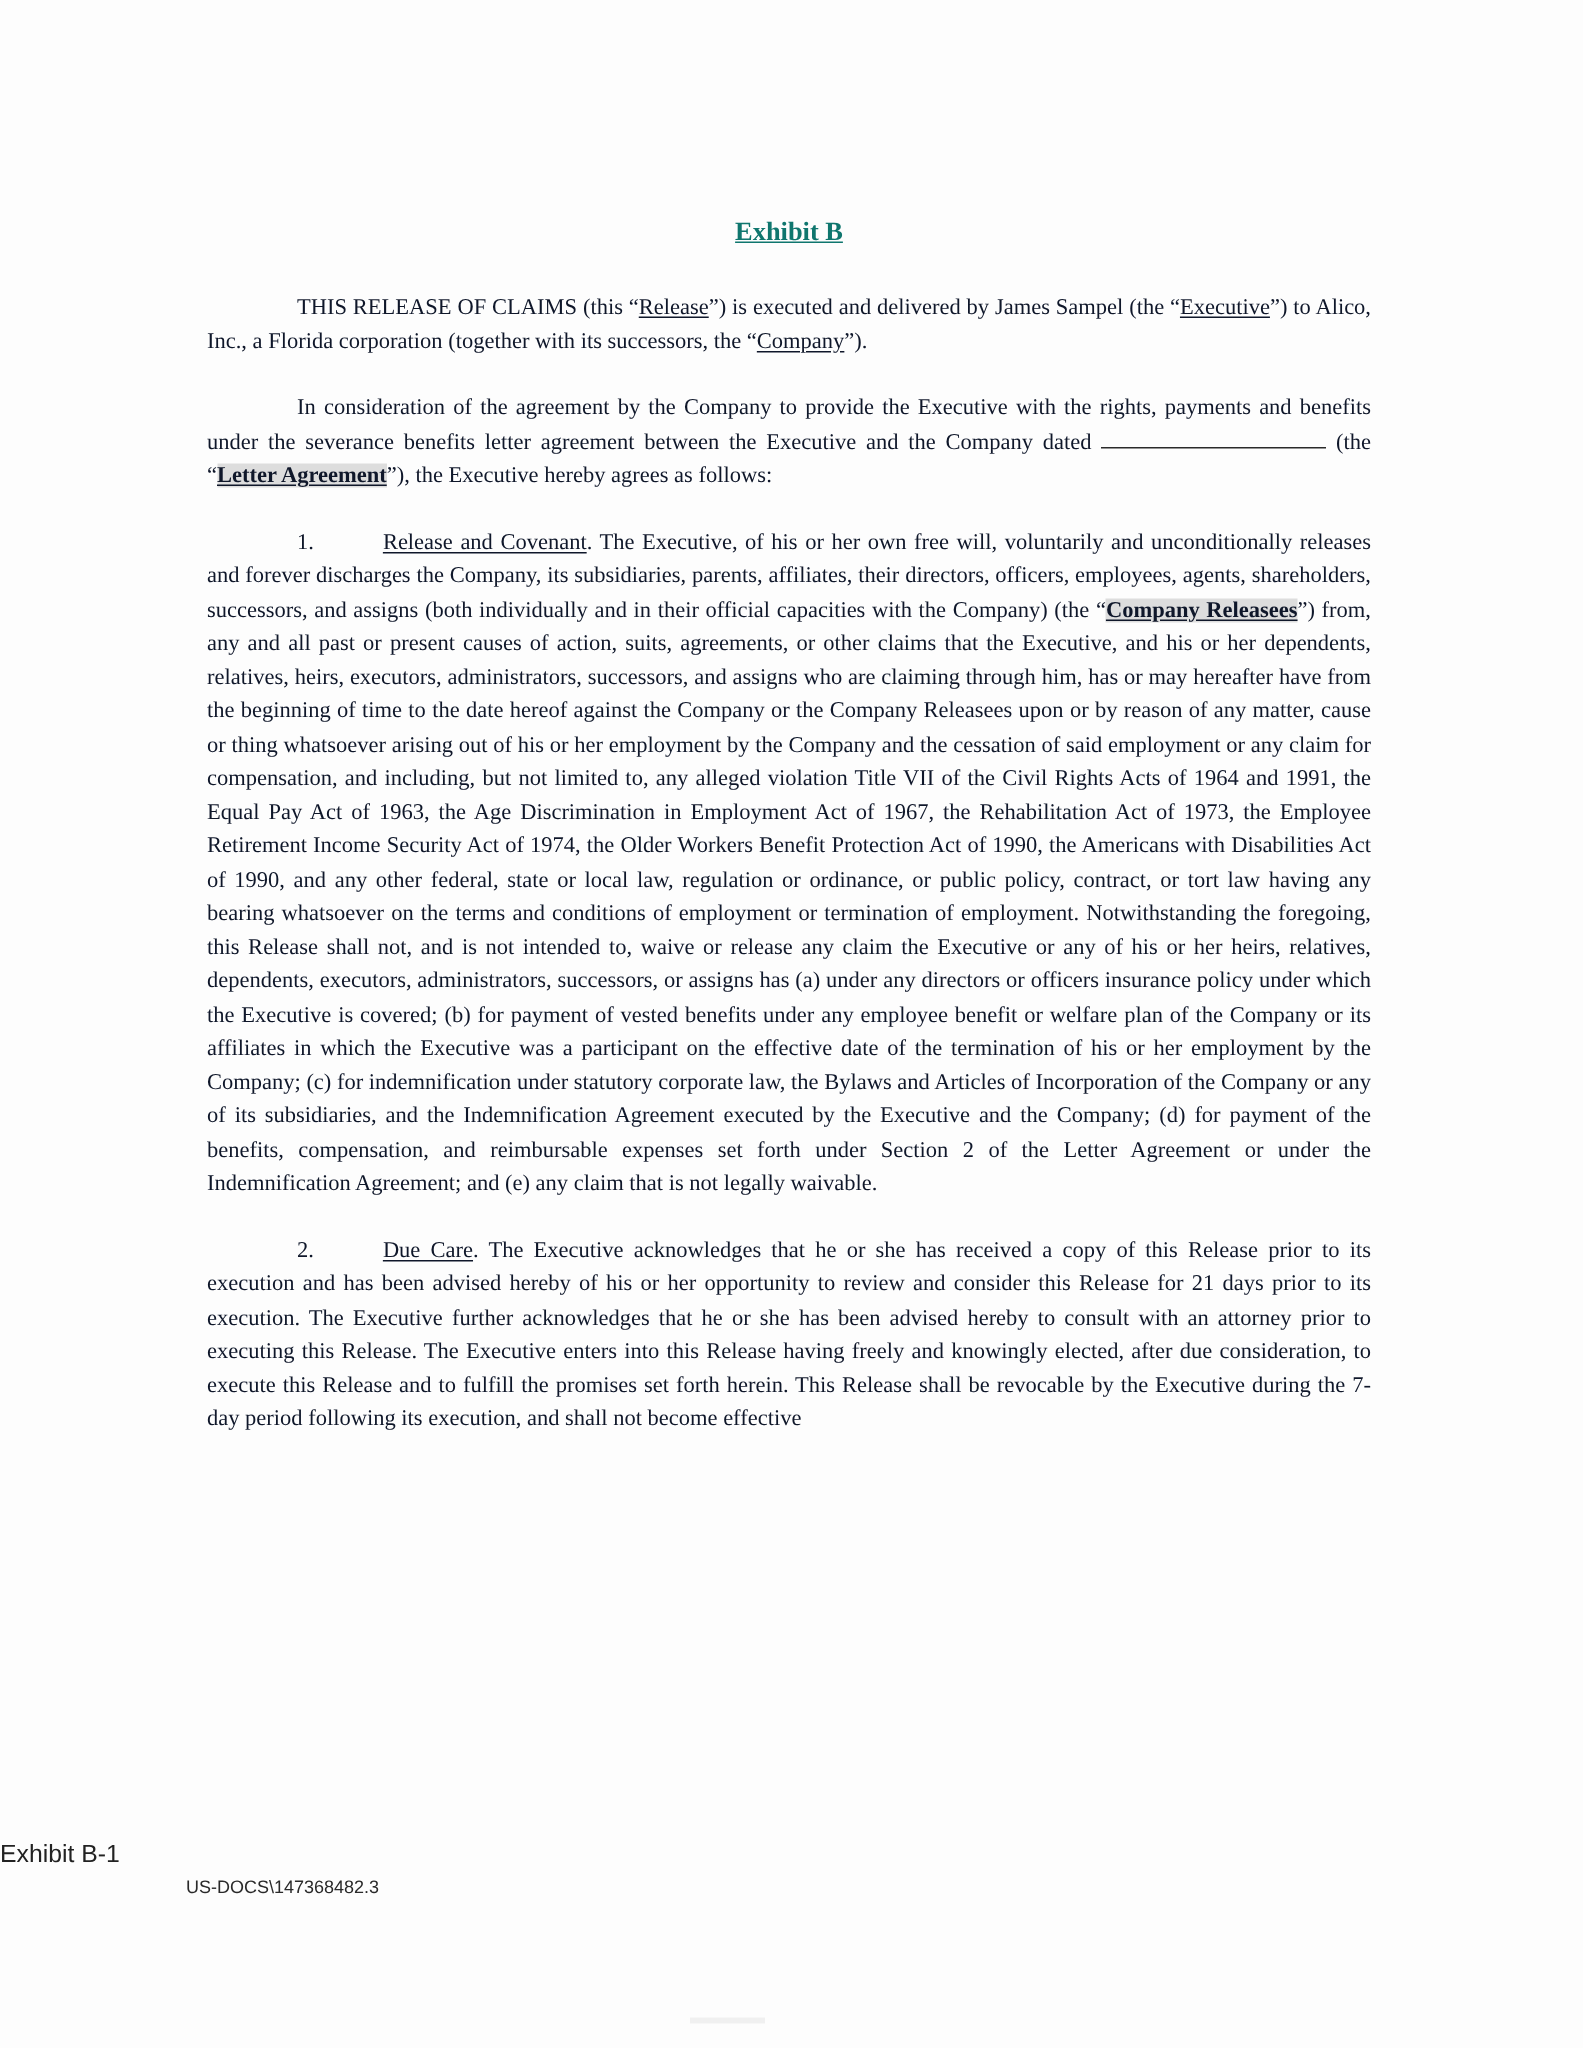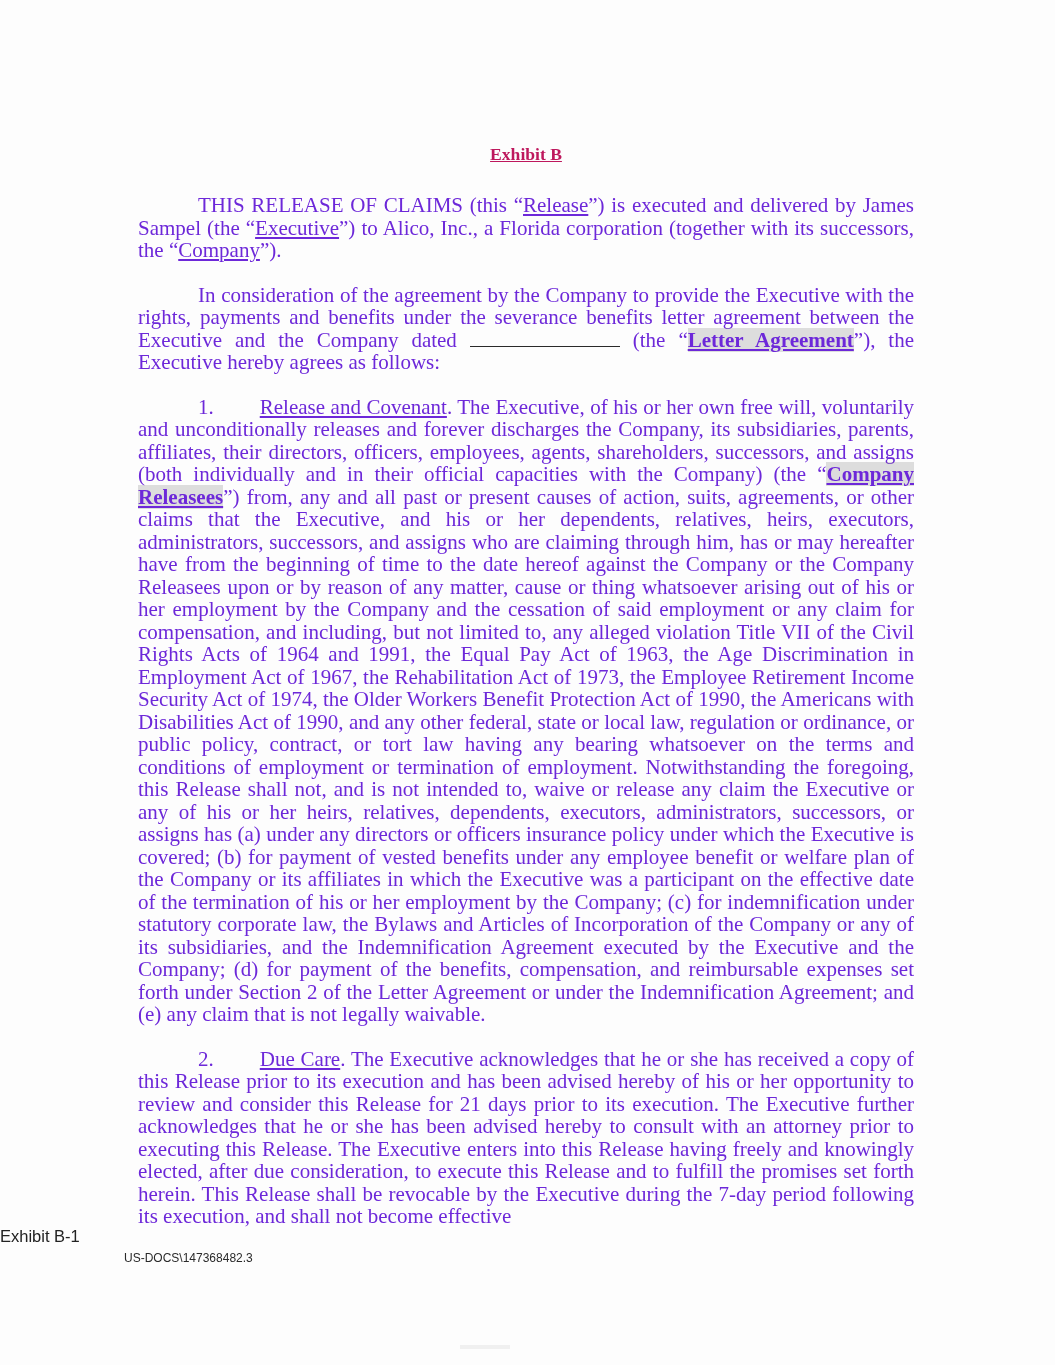--- a/index.html
+++ b/index.html
@@ -21,35 +21,35 @@
     position: absolute;
     left: 138px;
     top: 144px;
     width: 776px;
   }
   .doc-title {
     font: bold 17.6px/1.2 "Liberation Serif", serif;
     text-align: center;
     text-decoration: underline;
     margin: 0 0 29px 0;
-    color: #be185d;
+    color: #0f766e;
   }
   .doc-subtitle {
     font: bold 17.6px/1.2 "Liberation Serif", serif;
     text-align: center;
     margin: 0 0 23px 0;
     color: #161616;
   }
   p.para {
-    font-size: 21px;
+    font-size: 15px;
     line-height: 22.5px;
     text-align: justify;
     text-indent: 60px;
     margin: 0 0 22px 0;
-    color: #6d28d9;
+    color: #0f172a;
   }
   .u { text-decoration: underline; text-underline-offset: 2px; }
   .hl { background: rgba(110,110,110,0.22); font-weight: bold; }
   .tab { display: inline-block; width: 46px; }
   .blank {
     display: inline-block;
     width: 150px;
     height: 1px;
     border-bottom: 1.4px solid #2a2a2a;
     vertical-align: baseline;

